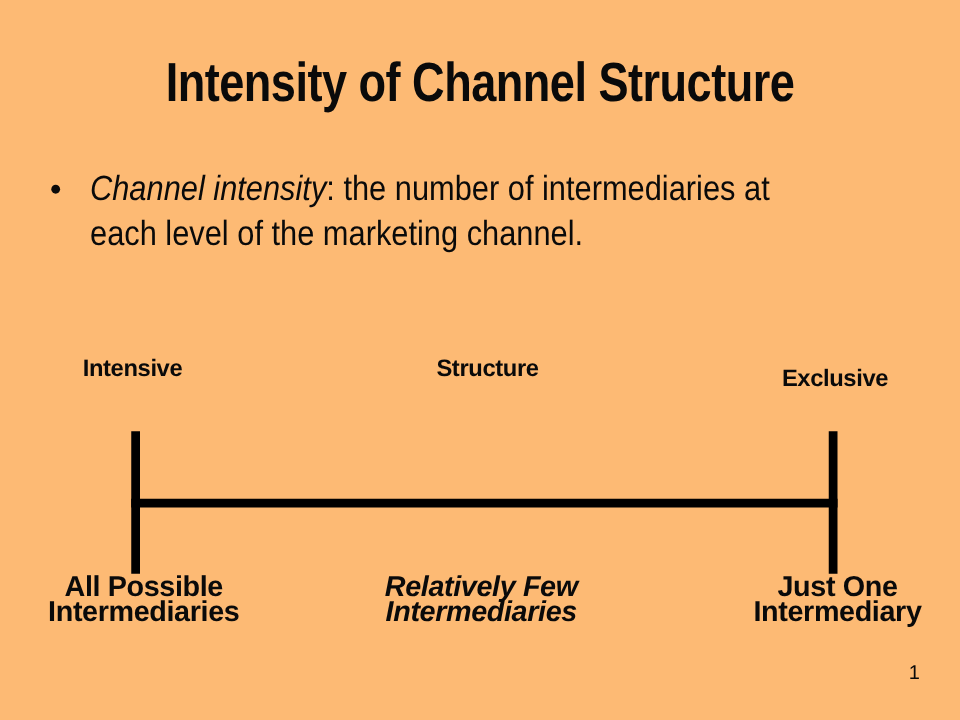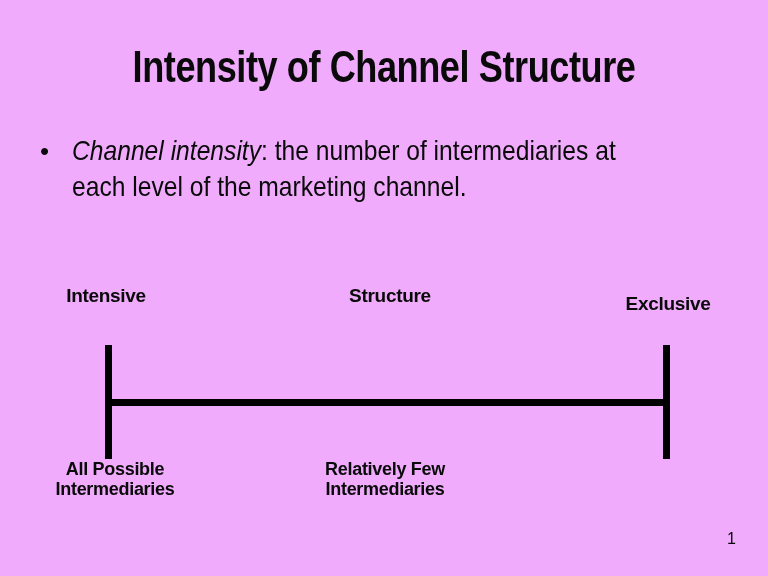--- a/index.html
+++ b/index.html
@@ -4,21 +4,21 @@
 <style>
   html, body { margin: 0; padding: 0; }
   body {
     width: 768px; height: 576px;
     font-family: "Liberation Sans", sans-serif;
     background: #ccffcc;
   }
   .slide {
     position: relative;
     width: 768px; height: 576px;
-    background: #f0abfc;
+    background: #fdba74;
     overflow: hidden;
     color: #0a0a0a;
   }
   .title {
     position: absolute;
     top: 42px; left: 0; right: 0;
     margin: 0;
     text-align: center;
     font-size: 44px;
     font-weight: bold;
@@ -77,29 +77,29 @@
     left: 105px; top: 399px;
     width: 565px; height: 7px;
     background: #000;
   }
 
   .bottom-label {
     position: absolute;
     top: 459px;
     transform: translateX(-50%);
     text-align: center;
-    font-size: 18px;
+    font-size: 23px;
     font-weight: bold;
     letter-spacing: -0.3px;
     line-height: 20px;
     white-space: nowrap;
   }
   .bottom-label span { display: block; }
   .bl1 { left: 115px; }
-  .bl2 { left: 385px; }
+  .bl2 { left: 385px; font-style: italic; }
   .bl3 { left: 670px; }
 
   .page-number {
     position: absolute;
     top: 530px; left: 690px;
     width: 46px;
     text-align: right;
     font-size: 16px;
     color: #0a0a0a;
   }
@@ -128,18 +128,22 @@
     <div class="tick tick-right"></div>
 
     <div class="bottom-label bl1">
       <span>All Possible</span>
       <span>Intermediaries</span>
     </div>
     <div class="bottom-label bl2">
       <span>Relatively Few</span>
       <span>Intermediaries</span>
     </div>
+    <div class="bottom-label bl3">
+      <span>Just One</span>
+      <span>Intermediary</span>
+    </div>
 
   </div>
 
   <div class="page-number">1</div>
 
 </div>
 
 </body></html>

